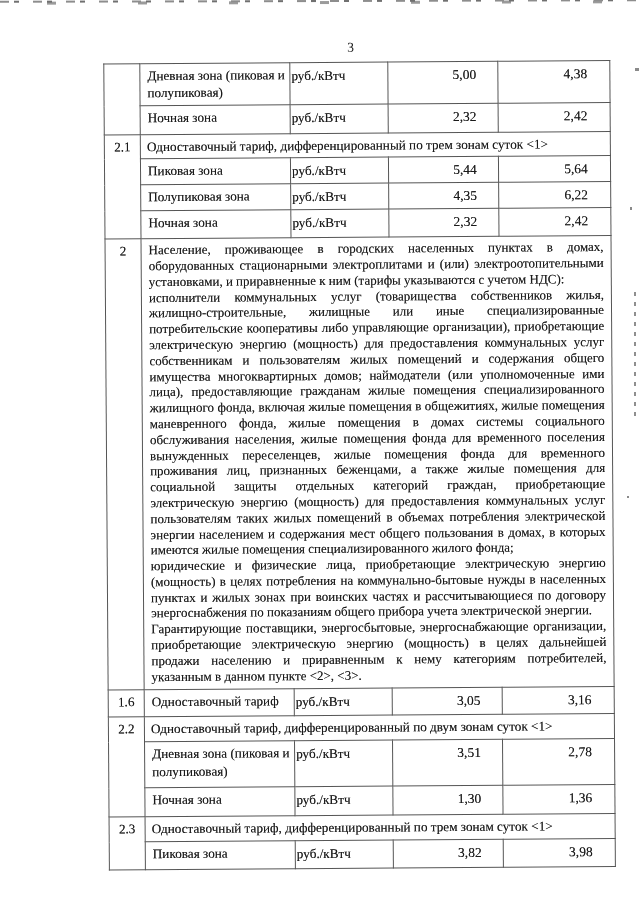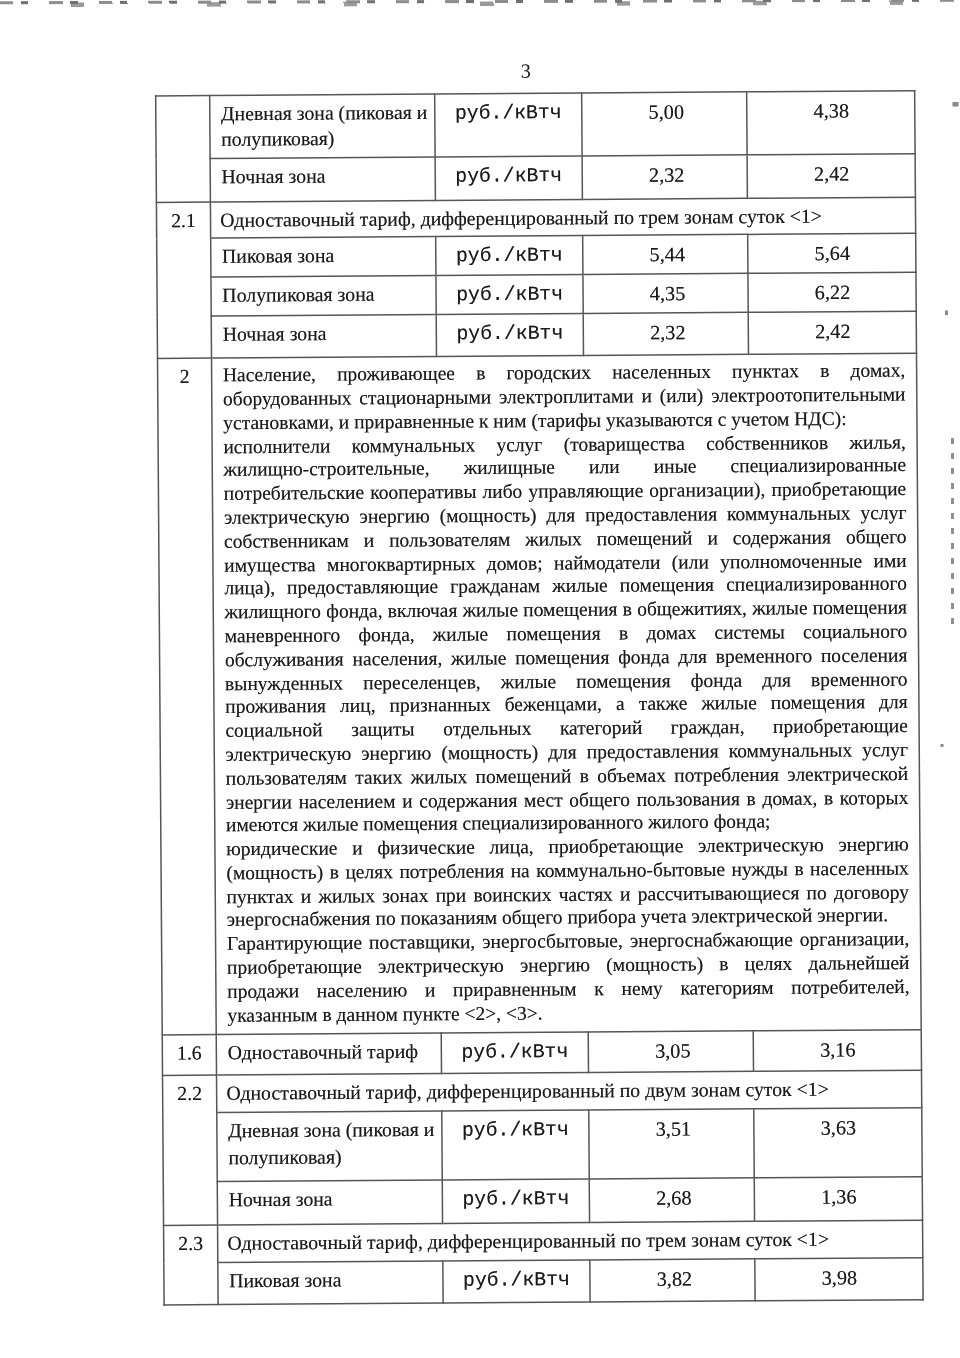--- a/index.html
+++ b/index.html
@@ -49,22 +49,22 @@
     font-size:13.2px;
     text-shadow:0 0 0.35px rgba(0,0,0,0.55);
   }
   table.tariff td{
     border:1px solid #565656;
     vertical-align:top;
     line-height:1.3;
   }
   td.num{text-align:center;padding-top:3px;}
   td.lbl{text-align:left;padding:3px 4px 3px 7px;}
-  td.unit{text-align:center;padding-top:4px;font-family:Liberation Mono, monospace;}
-  td.val{text-align:left;padding-top:4px;font-size:13.5px;padding-left:44px;}
+  td.unit{padding-top:4px;}
+  td.val{text-align:center;padding-top:4px;font-size:13.5px;padding-left:44px;}
   td.hdr{text-align:left;padding:3px 6px;}
   td.para{padding:3px 7px 5px 7px;font-size:13px;}
   td.para p{
     margin:0;
     text-align:justify;
     line-height:15.8px;
   }
   tr.h42{height:42px;} tr.h29{height:29px;} tr.h24{height:24px;}
   tr.h26{height:26px;} tr.h28{height:28px;} tr.h27{height:27px;}
   tr.h25{height:25px;} tr.h46{height:46px;}
@@ -148,26 +148,26 @@
       </tr>
 
       <tr class="h25">
         <td class="num" rowspan="3">2.2</td>
         <td class="hdr" colspan="4">Одноставочный тариф, дифференцированный по двум зонам суток &lt;1&gt;</td>
       </tr>
       <tr class="h46">
         <td class="lbl">Дневная зона (пиковая и полупиковая)</td>
         <td class="unit">руб./кВтч</td>
         <td class="val">3,51</td>
-        <td class="val">3,63</td>
+        <td class="val">2,78</td>
       </tr>
       <tr class="h29">
         <td class="lbl">Ночная зона</td>
         <td class="unit">руб./кВтч</td>
-        <td class="val">2,68</td>
+        <td class="val">1,30</td>
         <td class="val">1,36</td>
       </tr>
 
       <tr class="h25">
         <td class="num" rowspan="2">2.3</td>
         <td class="hdr" colspan="4">Одноставочный тариф, дифференцированный по трем зонам суток &lt;1&gt;</td>
       </tr>
       <tr class="h28">
         <td class="lbl">Пиковая зона</td>
         <td class="unit">руб./кВтч</td>

